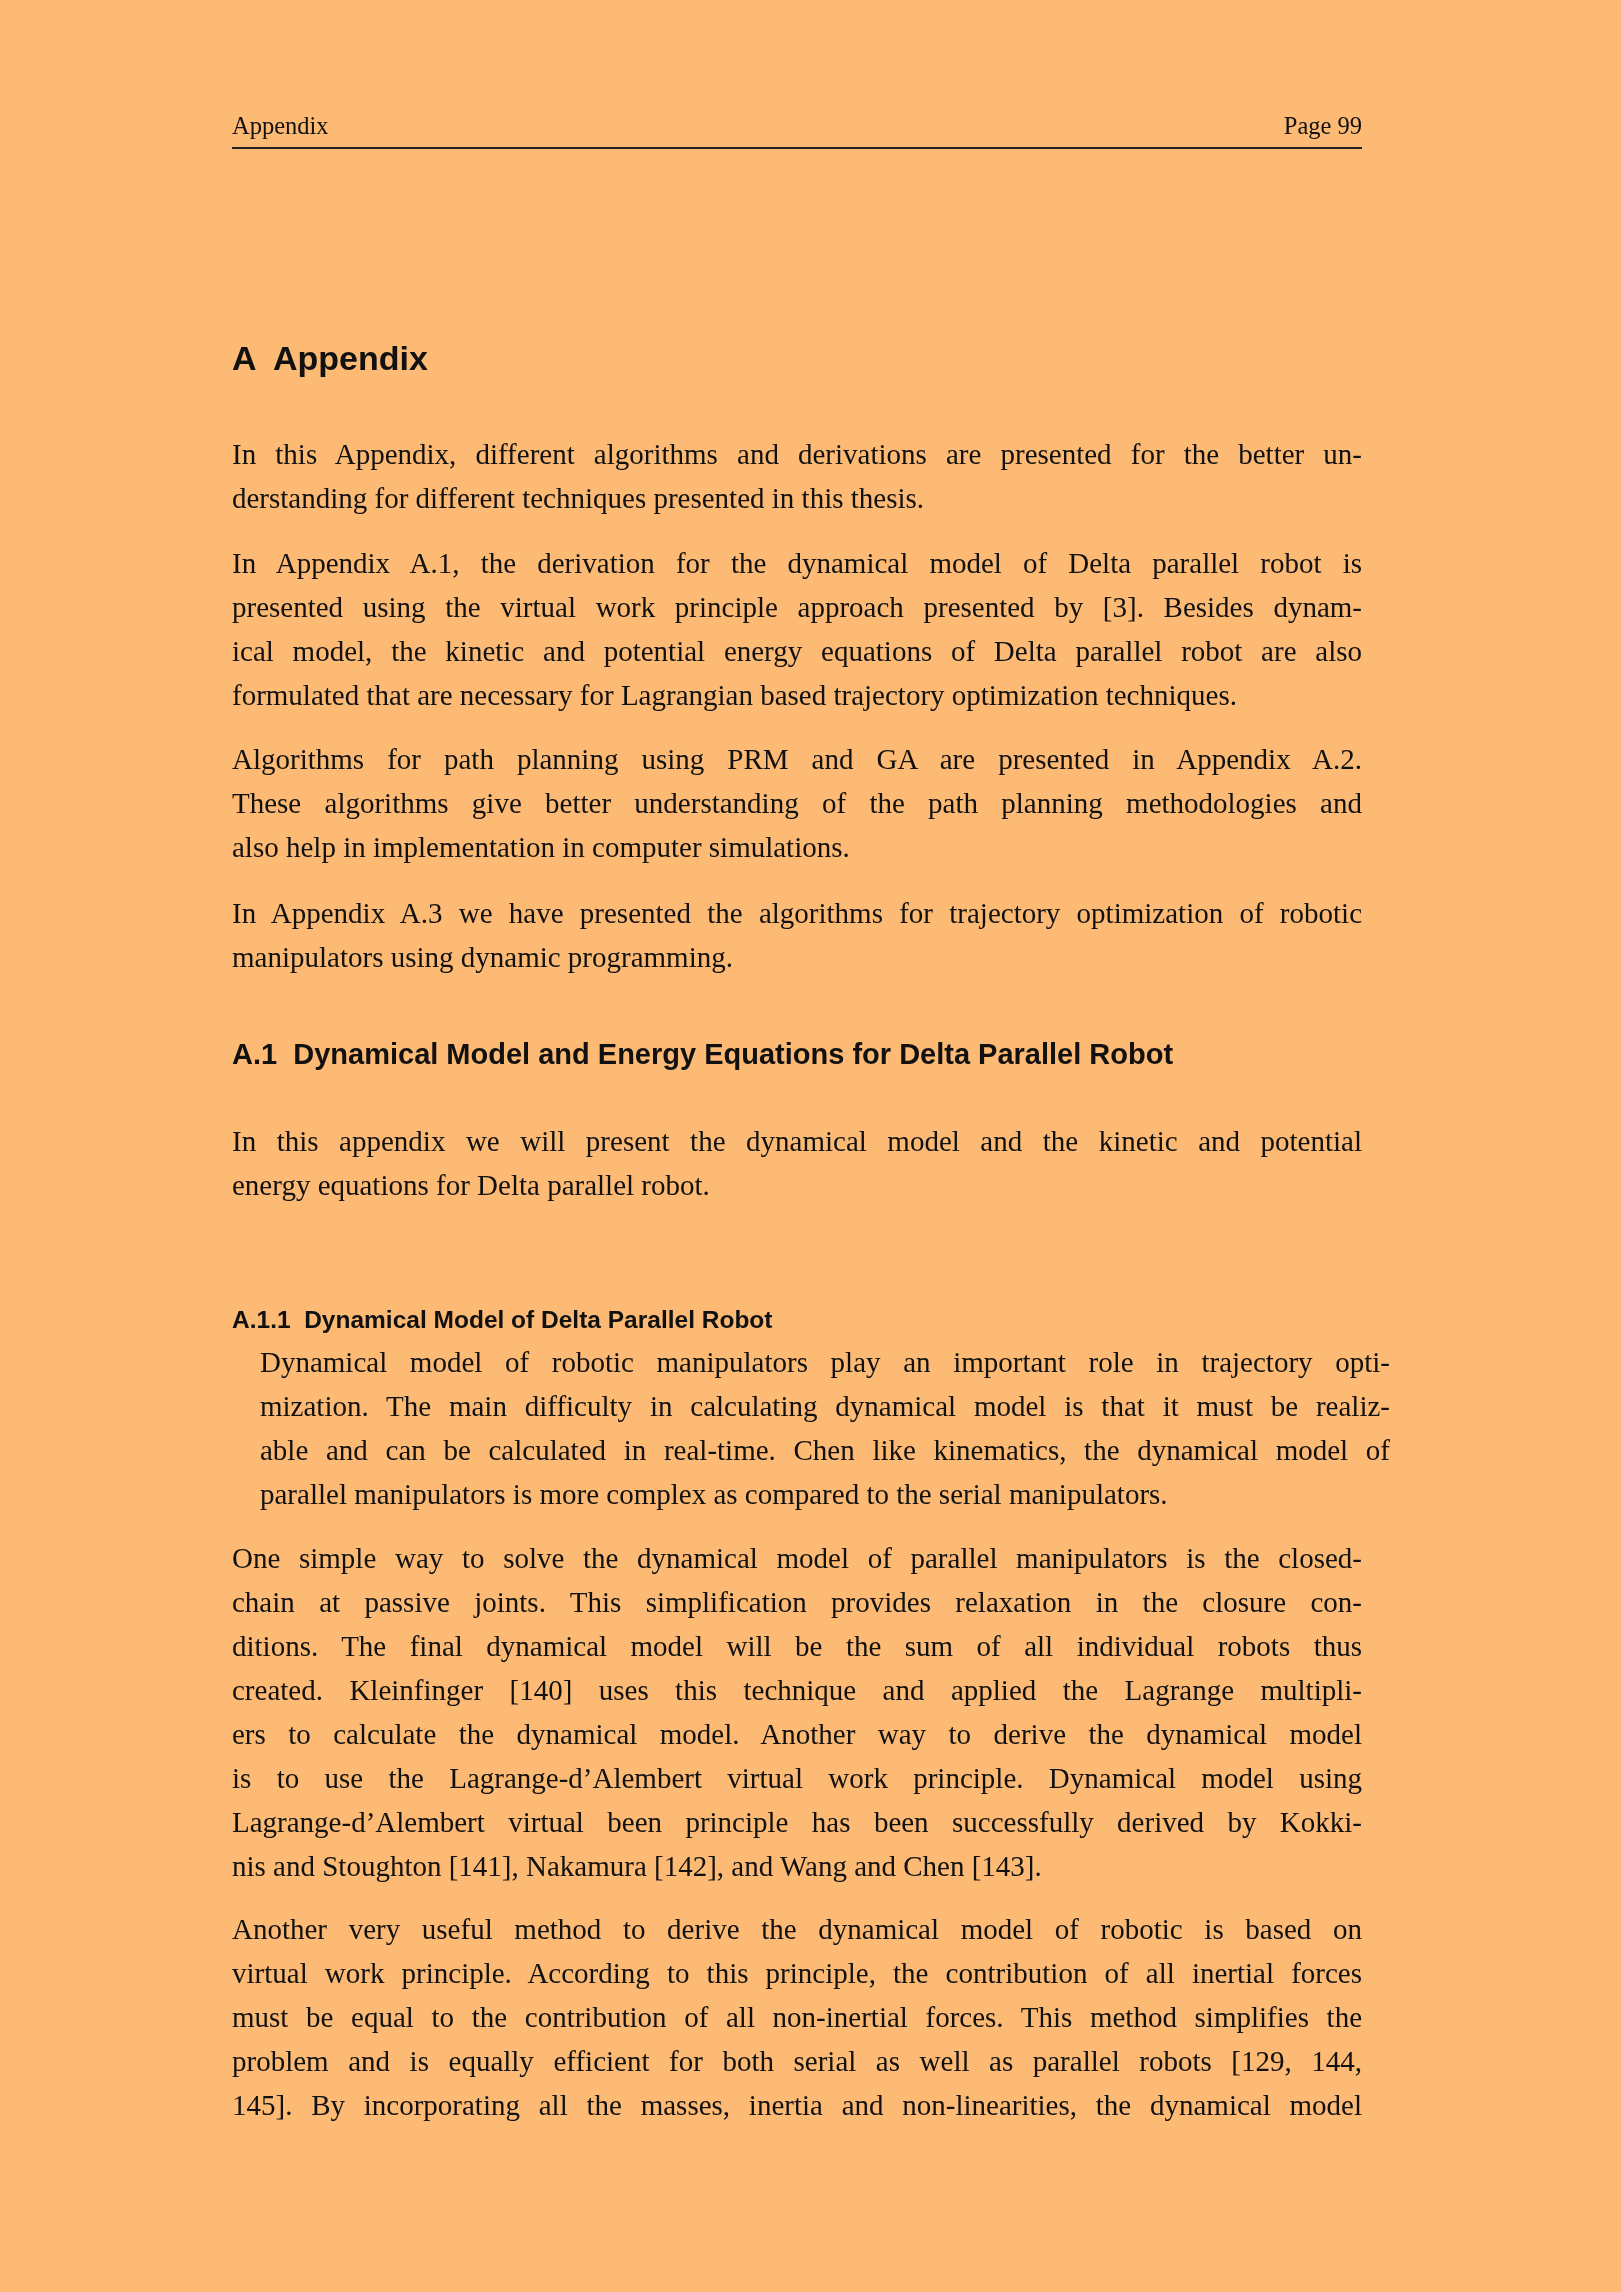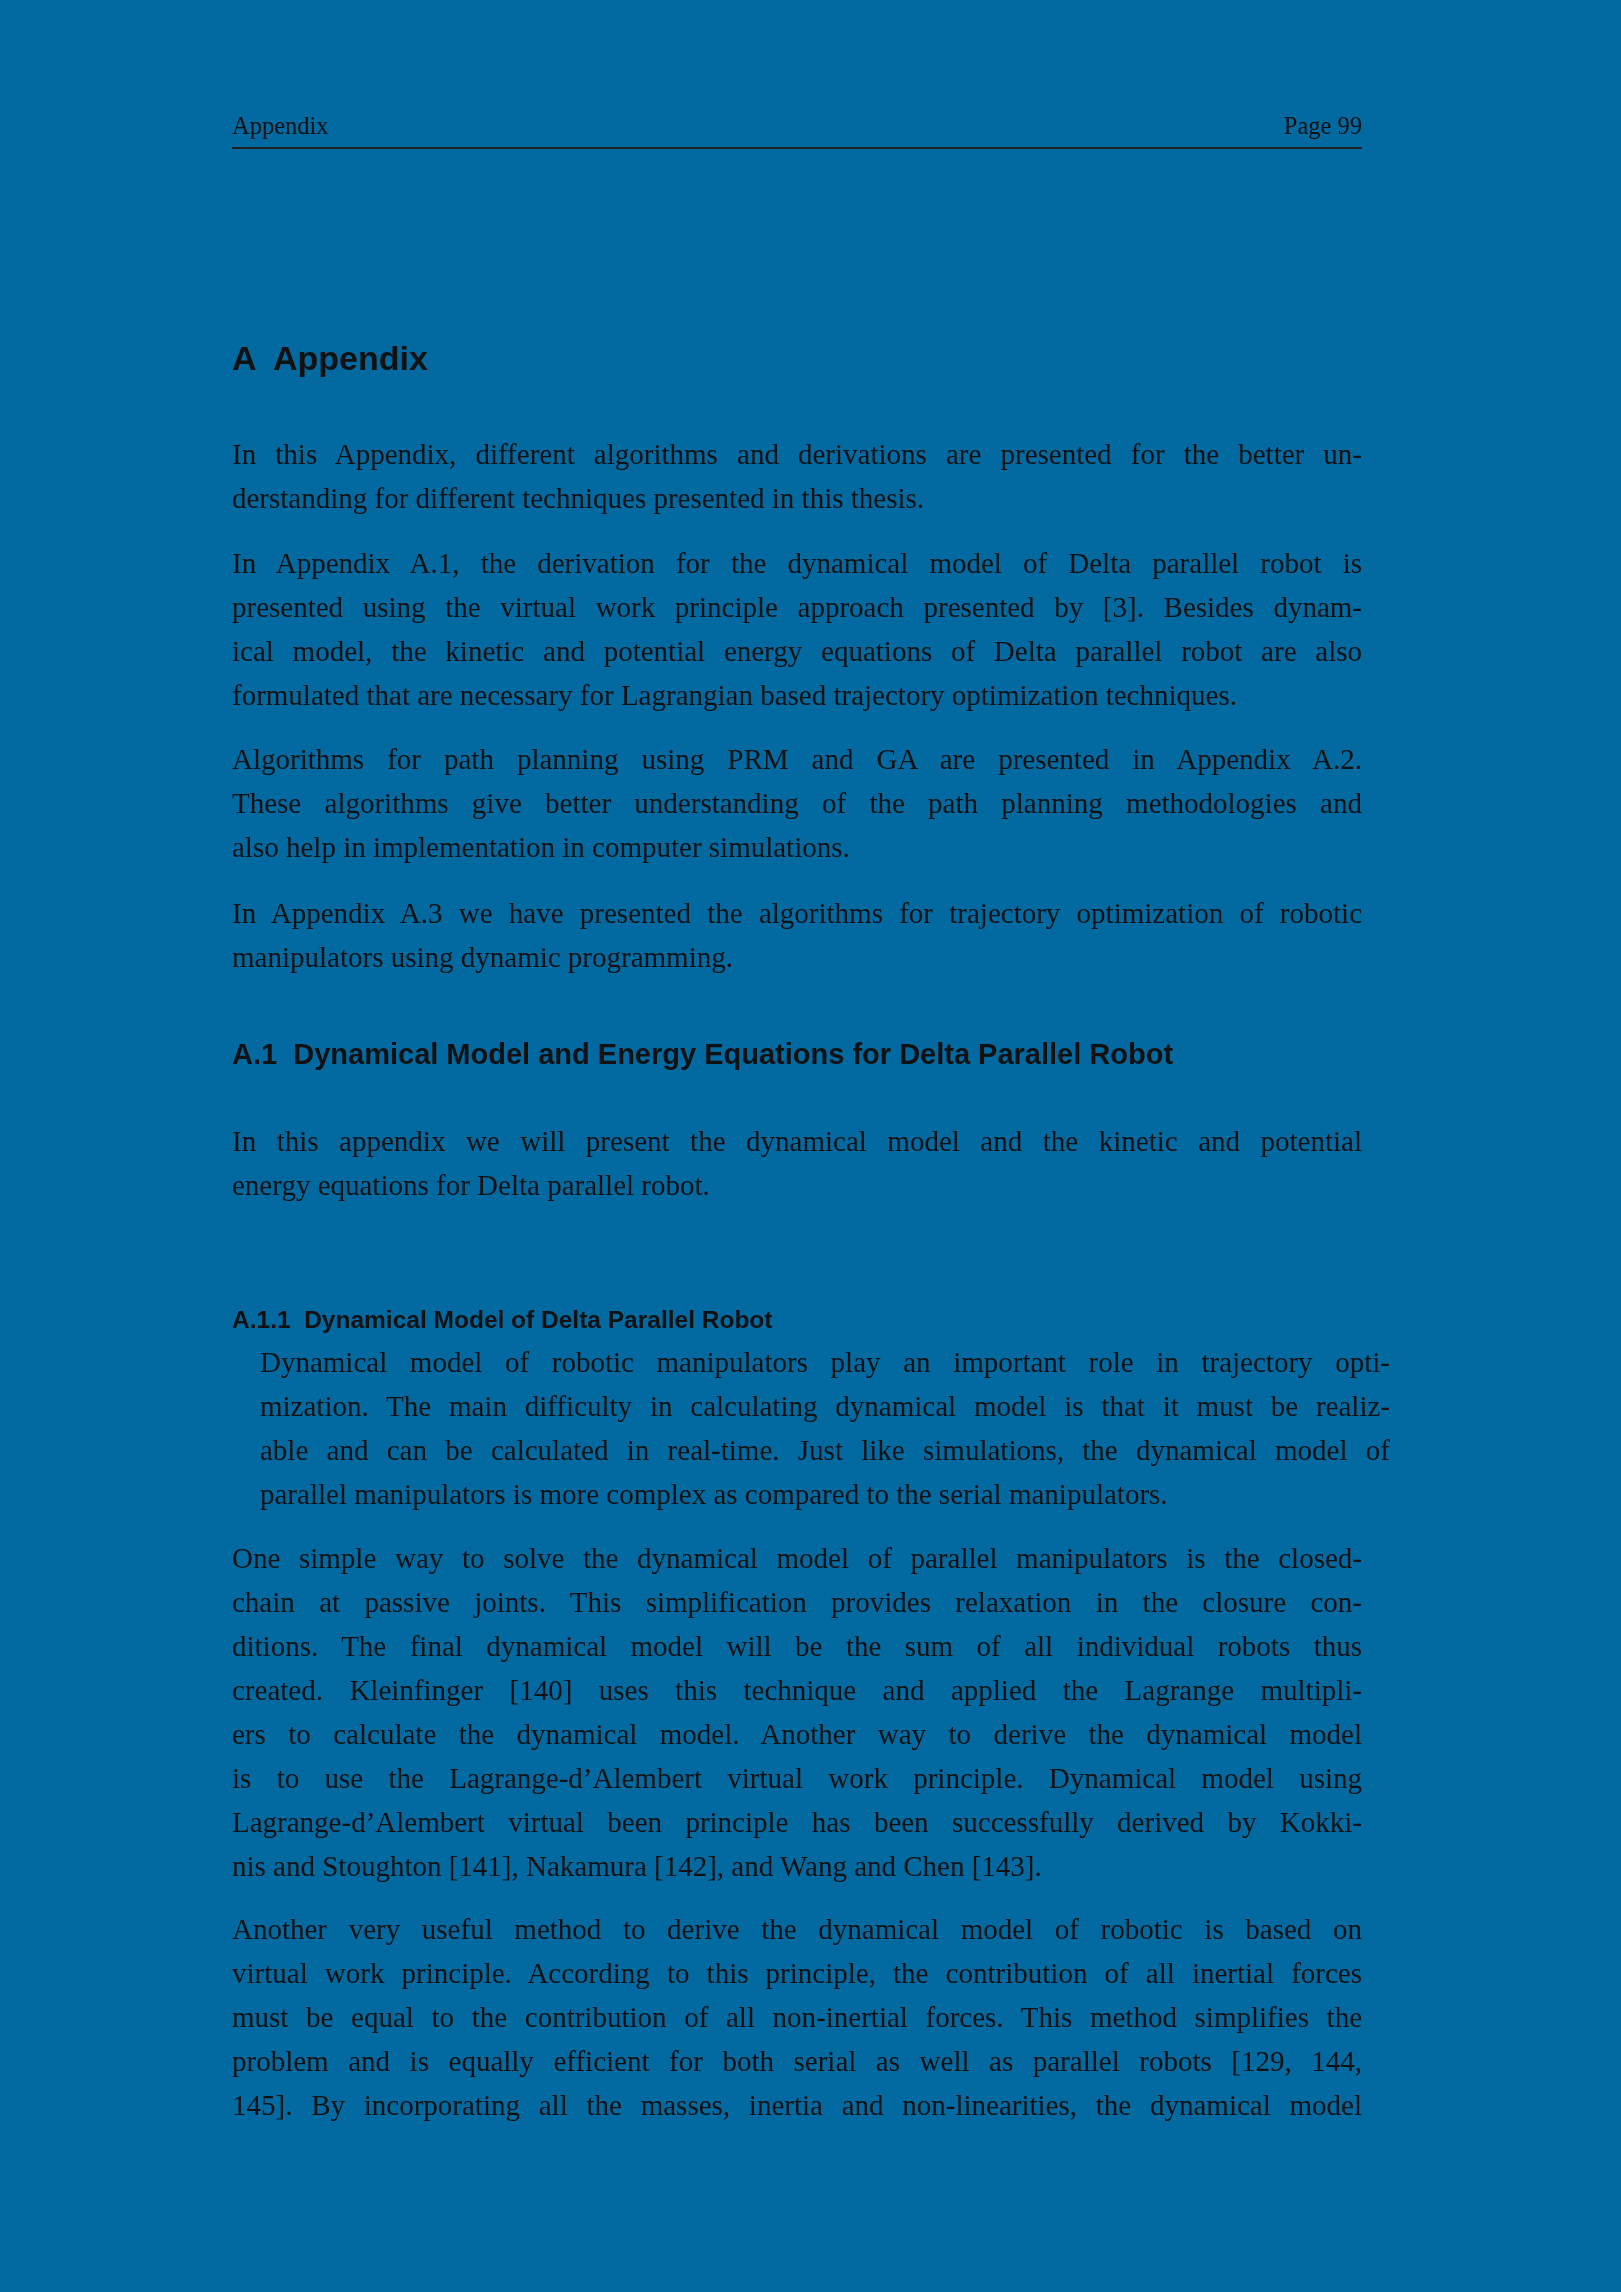--- a/index.html
+++ b/index.html
@@ -1,17 +1,17 @@
 <!DOCTYPE html>
 <html><head>
 <meta charset="utf-8">
 <style>
   html, body { margin: 0; padding: 0; background: #ffffff; }
   body { width: 1621px; height: 2293px; position: relative; overflow: hidden; color: #111; }
-  .page { position: absolute; left: 0; top: 0; width: 1621px; height: 2293px; background: #0369a1; }
+  .page { position: absolute; left: 0; top: 0; width: 1621px; height: 2293px; background: #fdba74; }
   .running-header { position: absolute; left: 232px; top: 110px; width: 1130px; height: 37px;
     border-bottom: 2px solid #222; font-family: "Liberation Serif", serif; font-size: 24.5px; }
   .running-header .left { position: absolute; left: 0; top: 2px; }
   .running-header .right { position: absolute; right: 0; top: 2px; }
   .block { position: absolute; left: 232px; width: 1130px; }
   .h1 { font-family: "Liberation Sans", sans-serif; font-weight: bold; font-size: 34px; line-height: 39px; white-space: pre; }
   .h2 { font-family: "Liberation Sans", sans-serif; font-weight: bold; font-size: 29px; line-height: 35px; white-space: pre; }
   .h3 { font-family: "Liberation Sans", sans-serif; font-weight: bold; font-size: 24.5px; line-height: 29px; white-space: pre; margin-top: 40px; }
   .para { font-family: "Liberation Serif", serif; font-size: 29px; }
   .line { height: 44px; line-height: 44px; white-space: nowrap; }
@@ -57,21 +57,21 @@
   <div class="block para" style="top:1119px;">
     <div class="line j">In this appendix we will present the dynamical model and the kinetic and potential</div>
     <div class="line">energy equations for Delta parallel robot.</div>
   </div>
 
   <div class="block h3" style="top:1265px;">A.1.1  Dynamical Model of Delta Parallel Robot</div>
 
   <div class="block para" style="top:1340px;margin-left:28px;">
     <div class="line j">Dynamical model of robotic manipulators play an important role in trajectory opti-</div>
     <div class="line j">mization. The main difficulty in calculating dynamical model is that it must be realiz-</div>
-    <div class="line j">able and can be calculated in real-time. Just like simulations, the dynamical model of</div>
+    <div class="line j">able and can be calculated in real-time. Chen like kinematics, the dynamical model of</div>
     <div class="line">parallel manipulators is more complex as compared to the serial manipulators.</div>
   </div>
 
   <div class="block para" style="top:1536px;">
     <div class="line j">One simple way to solve the dynamical model of parallel manipulators is the closed-</div>
     <div class="line j">chain at passive joints.  This simplification provides relaxation in the closure con-</div>
     <div class="line j">ditions.  The final dynamical model will be the sum of all individual robots thus</div>
     <div class="line j">created.  Kleinfinger [140] uses this technique and applied the Lagrange multipli-</div>
     <div class="line j">ers to calculate the dynamical model.  Another way to derive the dynamical model</div>
     <div class="line j">is to use the Lagrange-d’Alembert virtual work principle.  Dynamical model using</div>

